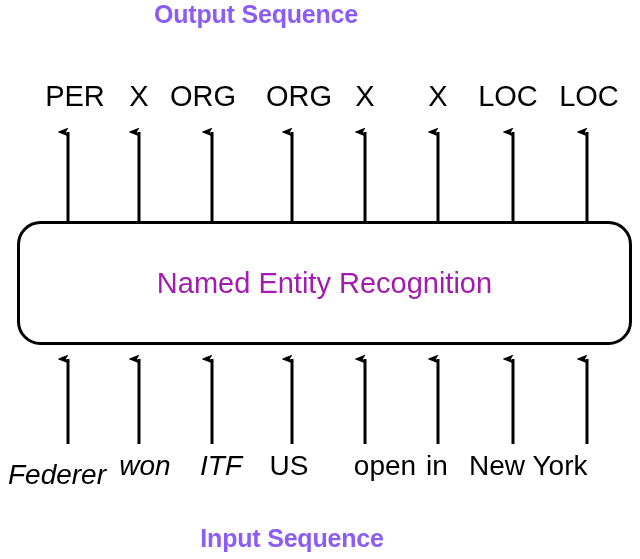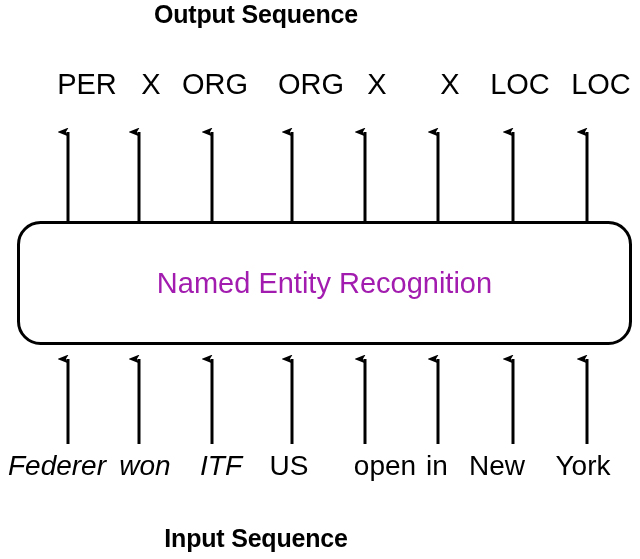--- a/index.html
+++ b/index.html
@@ -17,36 +17,36 @@
     color: #000000;
   }
   .title {
     position: absolute;
     left: 0;
     width: 512px;
     text-align: center;
     font-weight: bold;
     font-size: 25px;
     letter-spacing: -0.2px;
-    color: #000000;
+    color: #8b5cf6;
     white-space: nowrap;
   }
   #title-output { top: 0px; }
-  #title-input  { top: 524px; }
+  #title-input  { top: 524px; margin-left: 36px; }
 
   .token {
     position: absolute;
     text-align: center;
     white-space: nowrap;
     font-size: 29px;
     line-height: 32px;
     color: #000000;
     transform: translateX(-50%);
   }
-  .out-token { top: 68px; margin-left: 12px; }
+  .out-token { top: 80px; }
   .in-token  { top: 450px; font-size: 28px; }
   .in-token.italic { font-style: italic; }
 
   #svg-layer {
     position: absolute;
     left: 0;
     top: 0;
     width: 640px;
     height: 559px;
   }
@@ -109,25 +109,25 @@
         <line x1="438" y1="444" x2="438" y2="359" stroke="#000000" stroke-width="3" marker-end="url(#arrowhead)"></line>
         <line x1="513" y1="444" x2="513" y2="359" stroke="#000000" stroke-width="3" marker-end="url(#arrowhead)"></line>
         <line x1="587" y1="444" x2="587" y2="359" stroke="#000000" stroke-width="3" marker-end="url(#arrowhead)"></line>
       </g>
     <rect id="ner-box-rect" x="18.5" y="222.5" width="612" height="121" rx="22" ry="22" fill="#ffffff" stroke="#000000" stroke-width="3"></rect>
   </svg>
 
   <div class="nerbox-label">Named Entity Recognition</div>
 
   <div id="in-tokens">
-      <div class="token in-token italic" style="left: 57px;">Federer</div>
+      <div class="token in-token italic" style="left: 57px; margin-top: 9px;">Federer</div>
       <div class="token in-token italic" style="left: 145px;">won</div>
       <div class="token in-token italic" style="left: 221px;">ITF</div>
       <div class="token in-token" style="left: 289px;">US</div>
       <div class="token in-token" style="left: 385px;">open</div>
       <div class="token in-token" style="left: 437px; text-align: center;">in</div>
       <div class="token in-token" style="left: 497px;">New</div>
-      <div class="token in-token" style="left: 583px;">York</div>
+      <div class="token in-token" style="left: 560px;">York</div>
     </div>
 
   <div class="title" id="title-input">Input Sequence</div>
 
 </div>
 
 </body></html>

